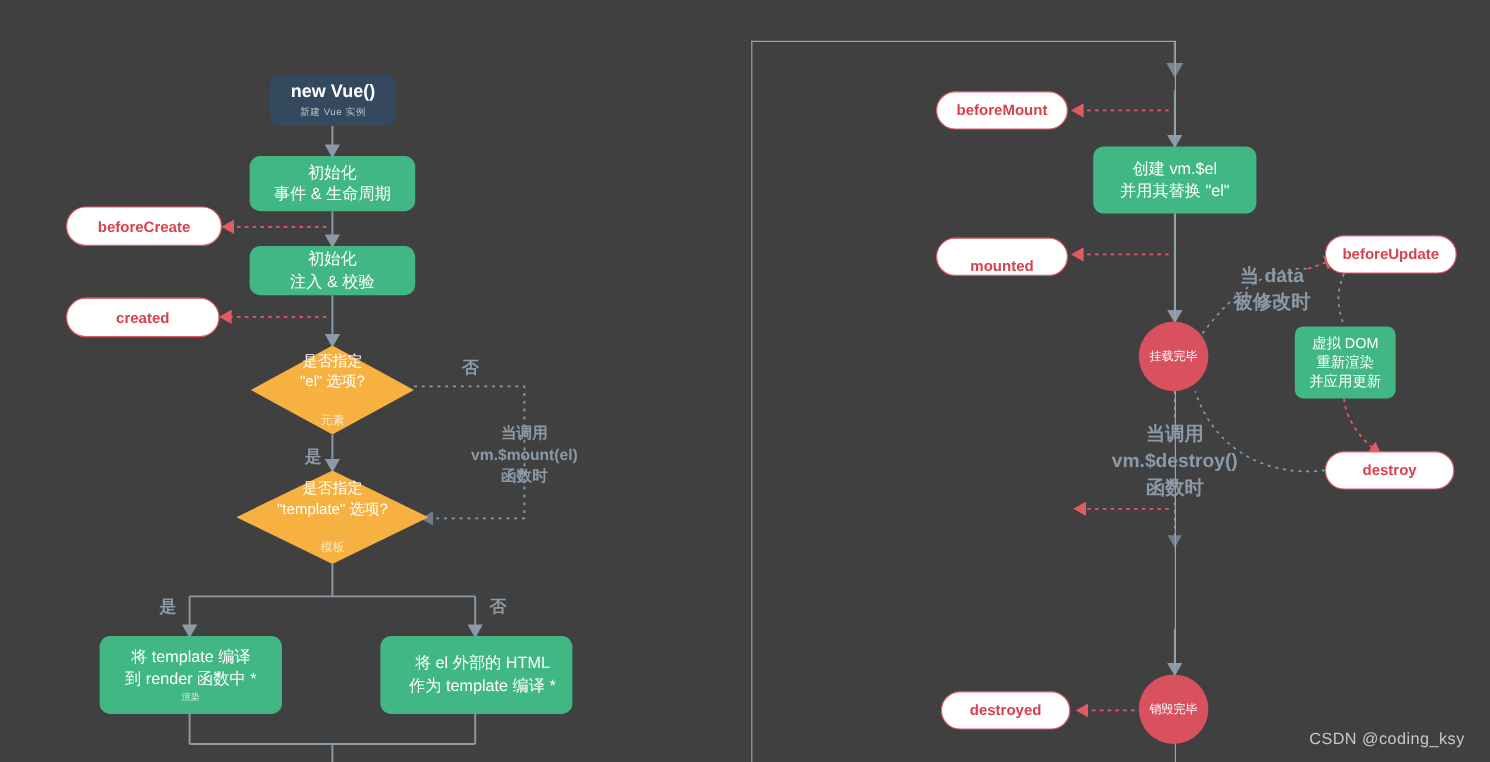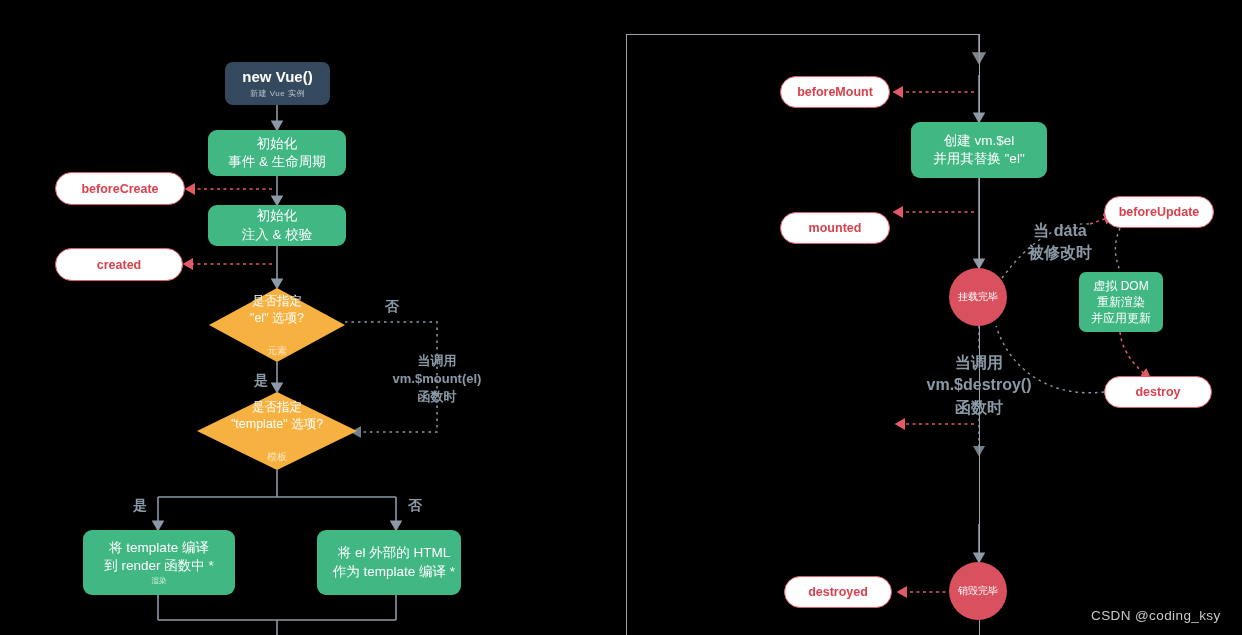--- a/index.html
+++ b/index.html
@@ -11,21 +11,21 @@
     font-family: "Liberation Sans", "DejaVu Sans", sans-serif;
     width: 1242px;
     height: 635px;
     overflow: hidden;
     position: relative;
   }
   #stage {
     position: relative;
     width: 1242px;
     height: 635px;
-    background: #000000;
+    background: #404040;
   }
   svg.edges {
     position: absolute;
     left: 0;
     top: 0;
     width: 1242px;
     height: 635px;
     pointer-events: none;
   }
   .node {
@@ -274,21 +274,21 @@
       <div class="sub">模板</div>
     </div>
   </div>
 
   <div class="node node-green" style="left:83px; top:530px; width:152px; height:65px;">
     <div>将 template 编译</div>
     <div>到 render 函数中 *</div>
     <div class="sub">渲染</div>
   </div>
 
-  <div class="node node-green" style="left:317px; top:530px; width:144px; height:65px;padding-left:10px;">
+  <div class="node node-green" style="left:317px; top:530px; width:160px; height:65px;padding-left:10px;">
     <div>将 el 外部的 HTML</div>
     <div>作为 template 编译 *</div>
   </div>
 
   <div class="caption yn" style="left:380px; top:297px; width:24px;">否</div>
   <div class="caption yn" style="left:249px; top:371px; width:24px;">是</div>
   <div class="caption" style="left:362px; top:352px; width:150px;">当调用
 vm.$mount(el)
 函数时</div>
   <div class="caption yn" style="left:128px; top:496px; width:24px;">是</div>
@@ -296,21 +296,21 @@
 
   <div class="hook" style="left:780px; top:76px; width:110px; height:32px;">
     <span>beforeMount</span>
   </div>
 
   <div class="node node-green" style="left:911px; top:122px; width:136px; height:56px;">
     <div>创建 vm.$el</div>
     <div>并用其替换 "el"</div>
   </div>
 
-  <div class="hook" style="left:780px; top:212px; width:110px; height:32px;">
+  <div class="hook" style="left:780px; top:198px; width:110px; height:32px;align-items:flex-end;">
     <span>mounted</span>
   </div>
 
   <div class="circle" style="left:949px; top:268px; width:58px; height:58px;">
     <span>挂载完毕</span>
   </div>
 
   <div class="hook" style="left:1104px; top:196px; width:110px; height:32px;">
     <span>beforeUpdate</span>
   </div>

